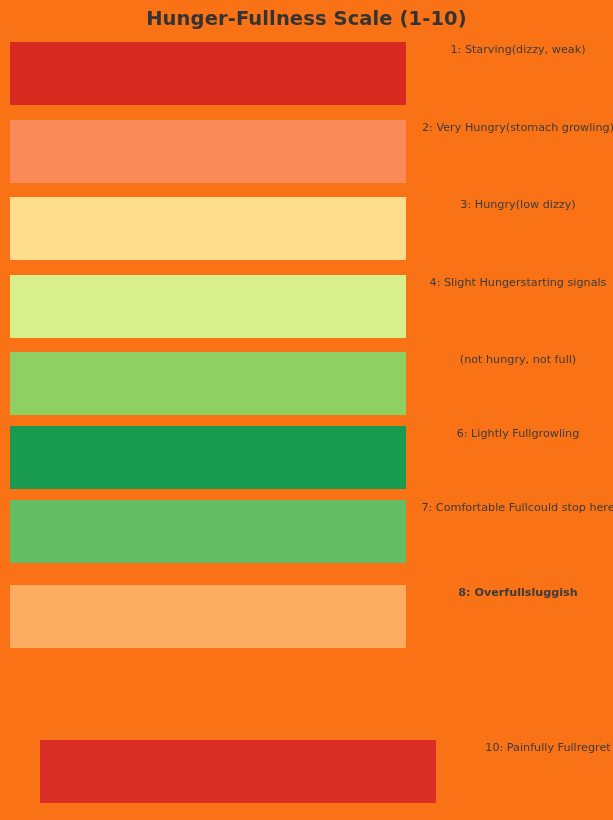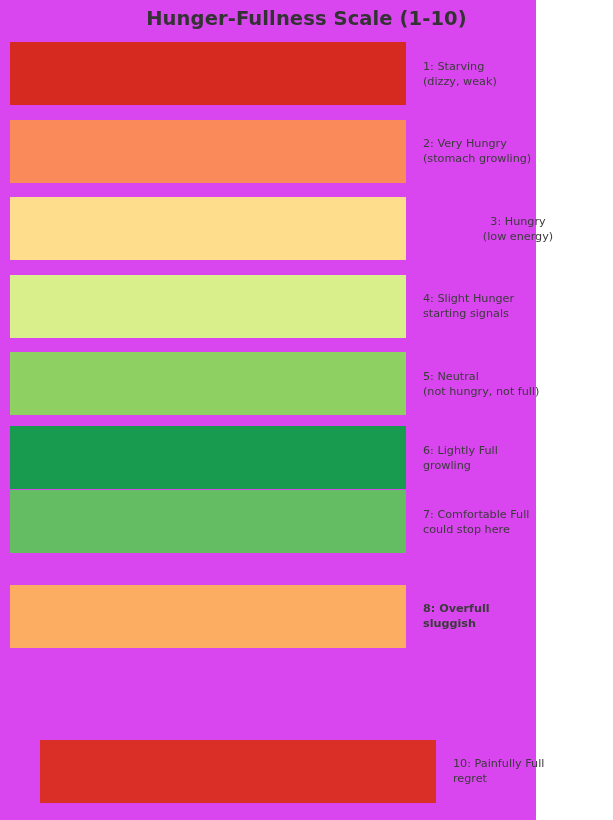--- a/index.html
+++ b/index.html
@@ -13,23 +13,23 @@
     position: relative;
     overflow: hidden;
     font-family: "DejaVu Sans", sans-serif;
     -webkit-font-smoothing: antialiased;
   }
 
   .figure {
     position: absolute;
     left: 0;
     top: 0;
-    width: 536px;
+    width: 613px;
     height: 820px;
-    background: #d946ef;
+    background: #f97316;
   }
 
   .chart-title {
     position: absolute;
     left: 0;
     top: 6px;
     width: 613px;
     text-align: center;
     font-size: 19.5px;
     font-weight: bold;
@@ -61,21 +61,21 @@
     height: 63px;
   }
 
   .bar-label {
     position: absolute;
     left: 423px;
     top: 0;
     height: 63px;
     width: 190px;
     display: flex;
-    flex-direction: column;
+    flex-direction: row;
     justify-content: center;
     color: #3b3b3b;
     font-size: 11.2px;
     line-height: 15px;
   }
 
   .bar-label .line1 { white-space: nowrap; }
   .bar-label .line2 { white-space: nowrap; }
 </style>
 </head>
@@ -100,49 +100,48 @@
       <div class="bar-label">
         <span class="line1">2: Very Hungry</span>
         <span class="line2">(stomach growling)</span>
       </div>
     </div>
 
     <div class="scale-row" style="top:197px;text-align:center;">
       <div class="bar" style="background-color: rgb(254, 222, 140);"></div>
       <div class="bar-label">
         <span class="line1">3: Hungry</span>
-        <span class="line2">(low energy)</span>
+        <span class="line2">(low dizzy)</span>
       </div>
     </div>
 
     <div class="scale-row" style="top:274.5px;">
       <div class="bar" style="background-color: rgb(217, 239, 139);"></div>
       <div class="bar-label">
         <span class="line1">4: Slight Hunger</span>
         <span class="line2">starting signals</span>
       </div>
     </div>
 
     <div class="scale-row" style="top:352px;">
       <div class="bar" style="background-color: rgb(142, 209, 98);"></div>
       <div class="bar-label">
-        <span class="line1">5: Neutral</span>
         <span class="line2">(not hungry, not full)</span>
       </div>
     </div>
 
     <div class="scale-row" style="top:426px;padding-left:44px;">
       <div class="bar" style="background-color: rgb(24, 155, 79);"></div>
       <div class="bar-label">
         <span class="line1">6: Lightly Full</span>
         <span class="line2">growling</span>
       </div>
     </div>
 
-    <div class="scale-row" style="top:490px;">
+    <div class="scale-row" style="top:500px;">
       <div class="bar" style="background-color: rgb(100, 189, 99);"></div>
       <div class="bar-label">
         <span class="line1">7: Comfortable Full</span>
         <span class="line2">could stop here</span>
       </div>
     </div>
 
     <div class="scale-row" style="top:584.5px;font-weight:bold;">
       <div class="bar" style="background-color: rgb(253, 173, 98);"></div>
       <div class="bar-label">

